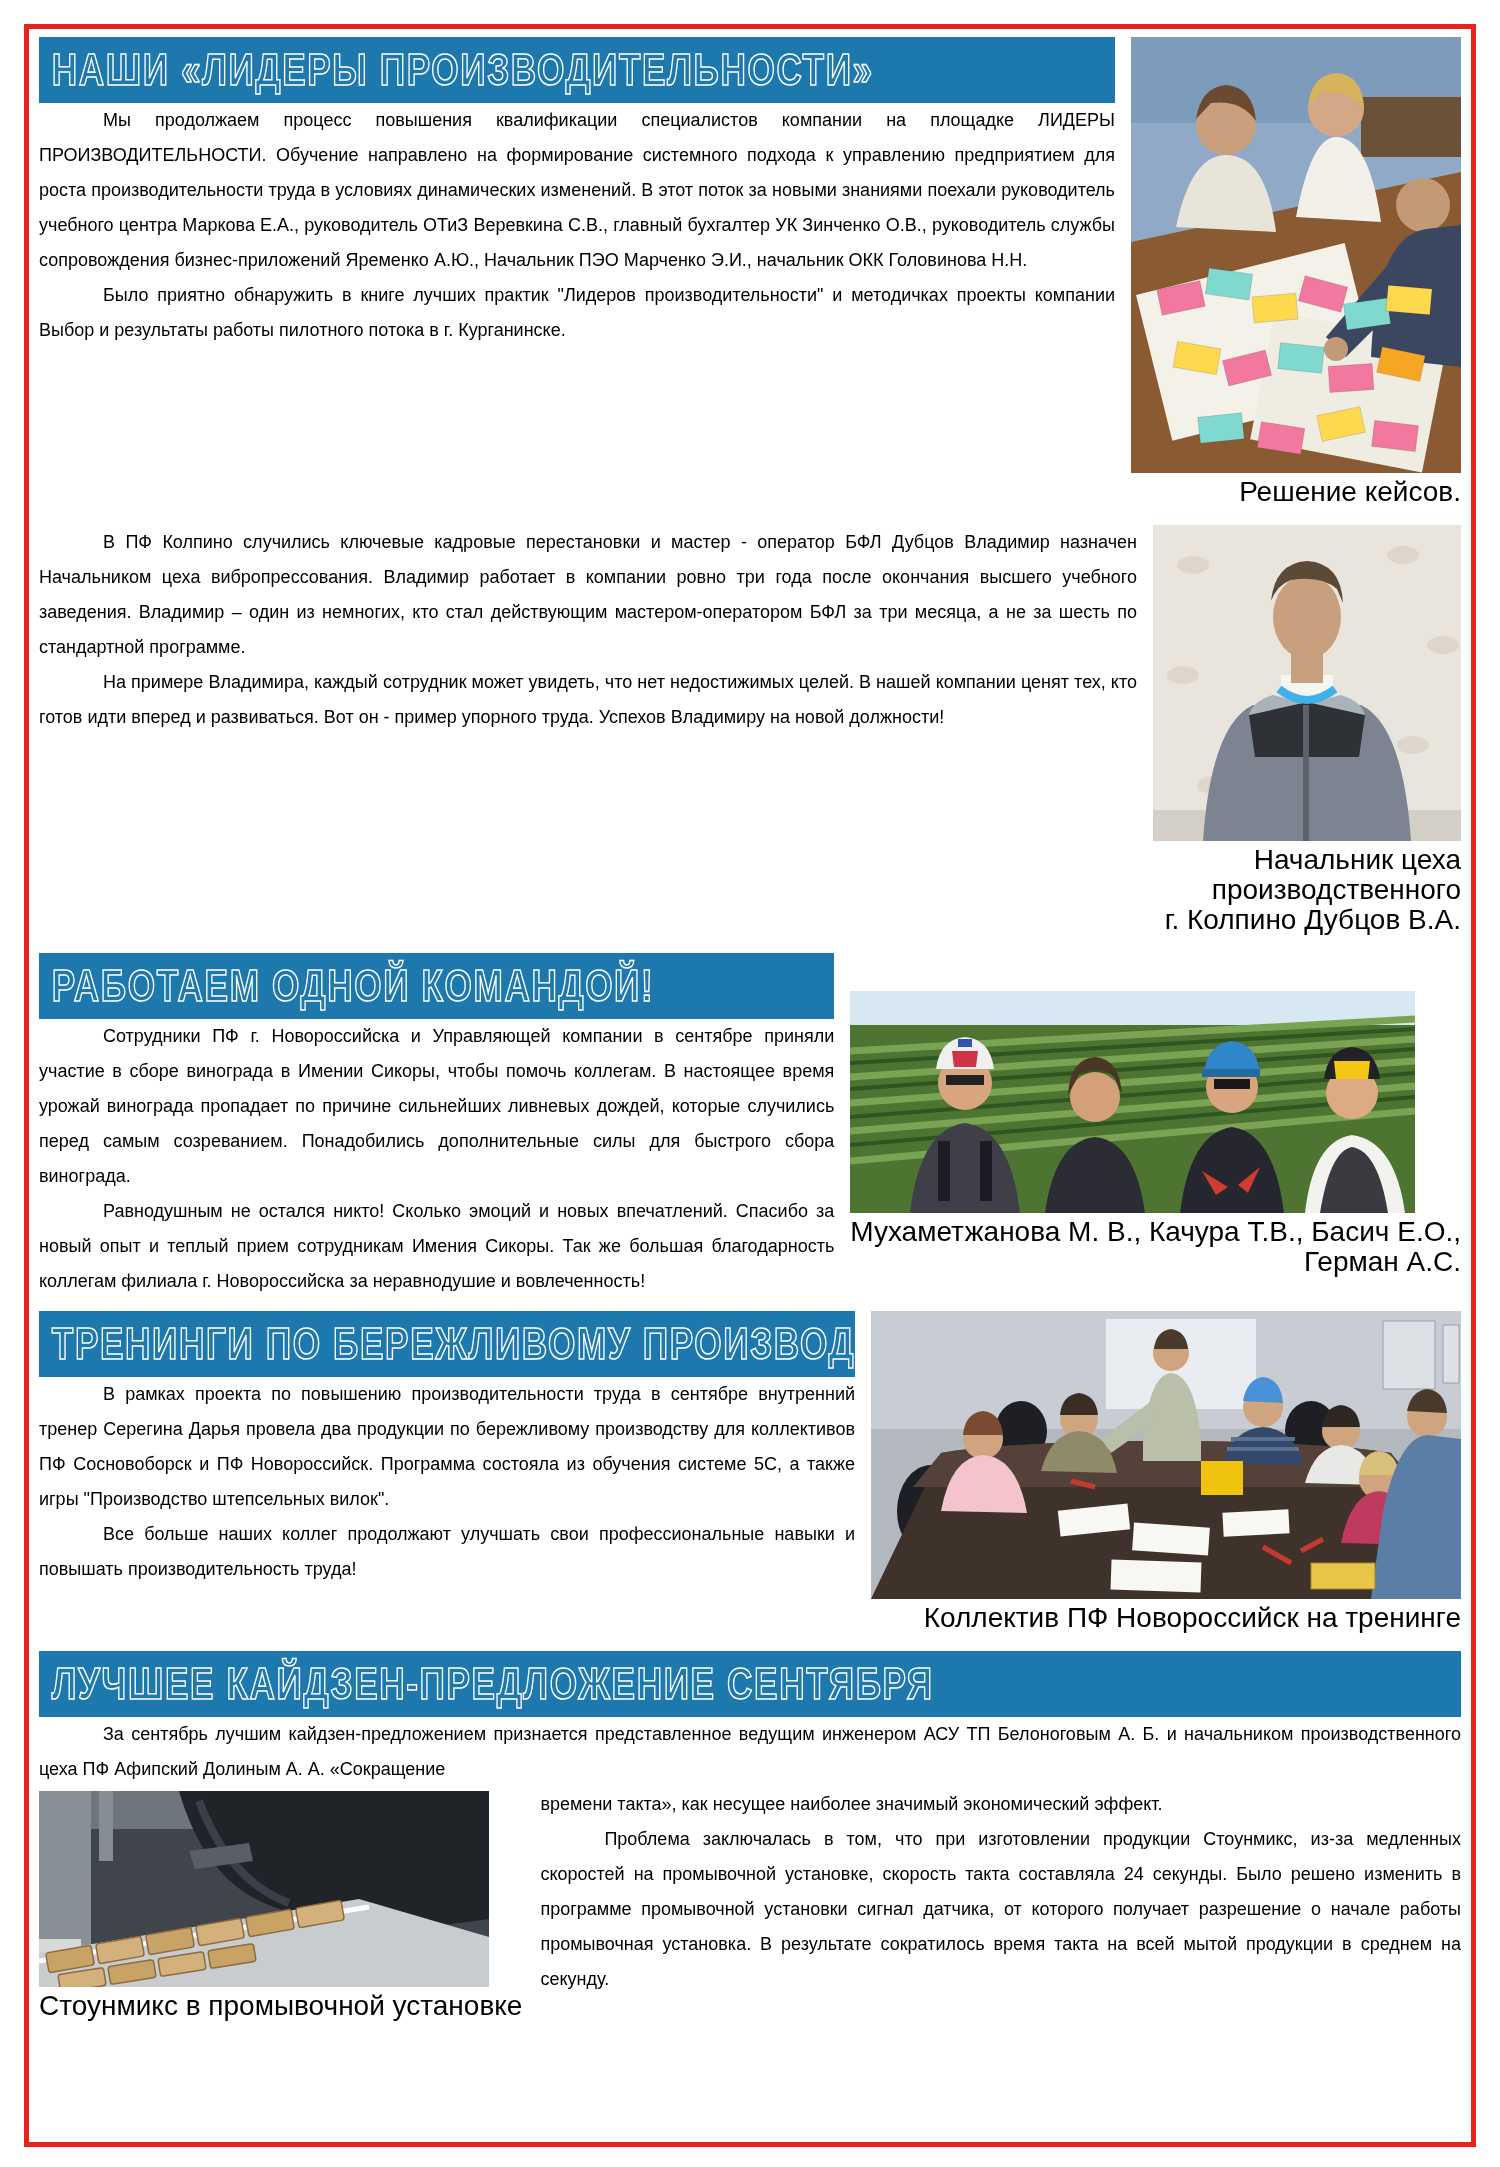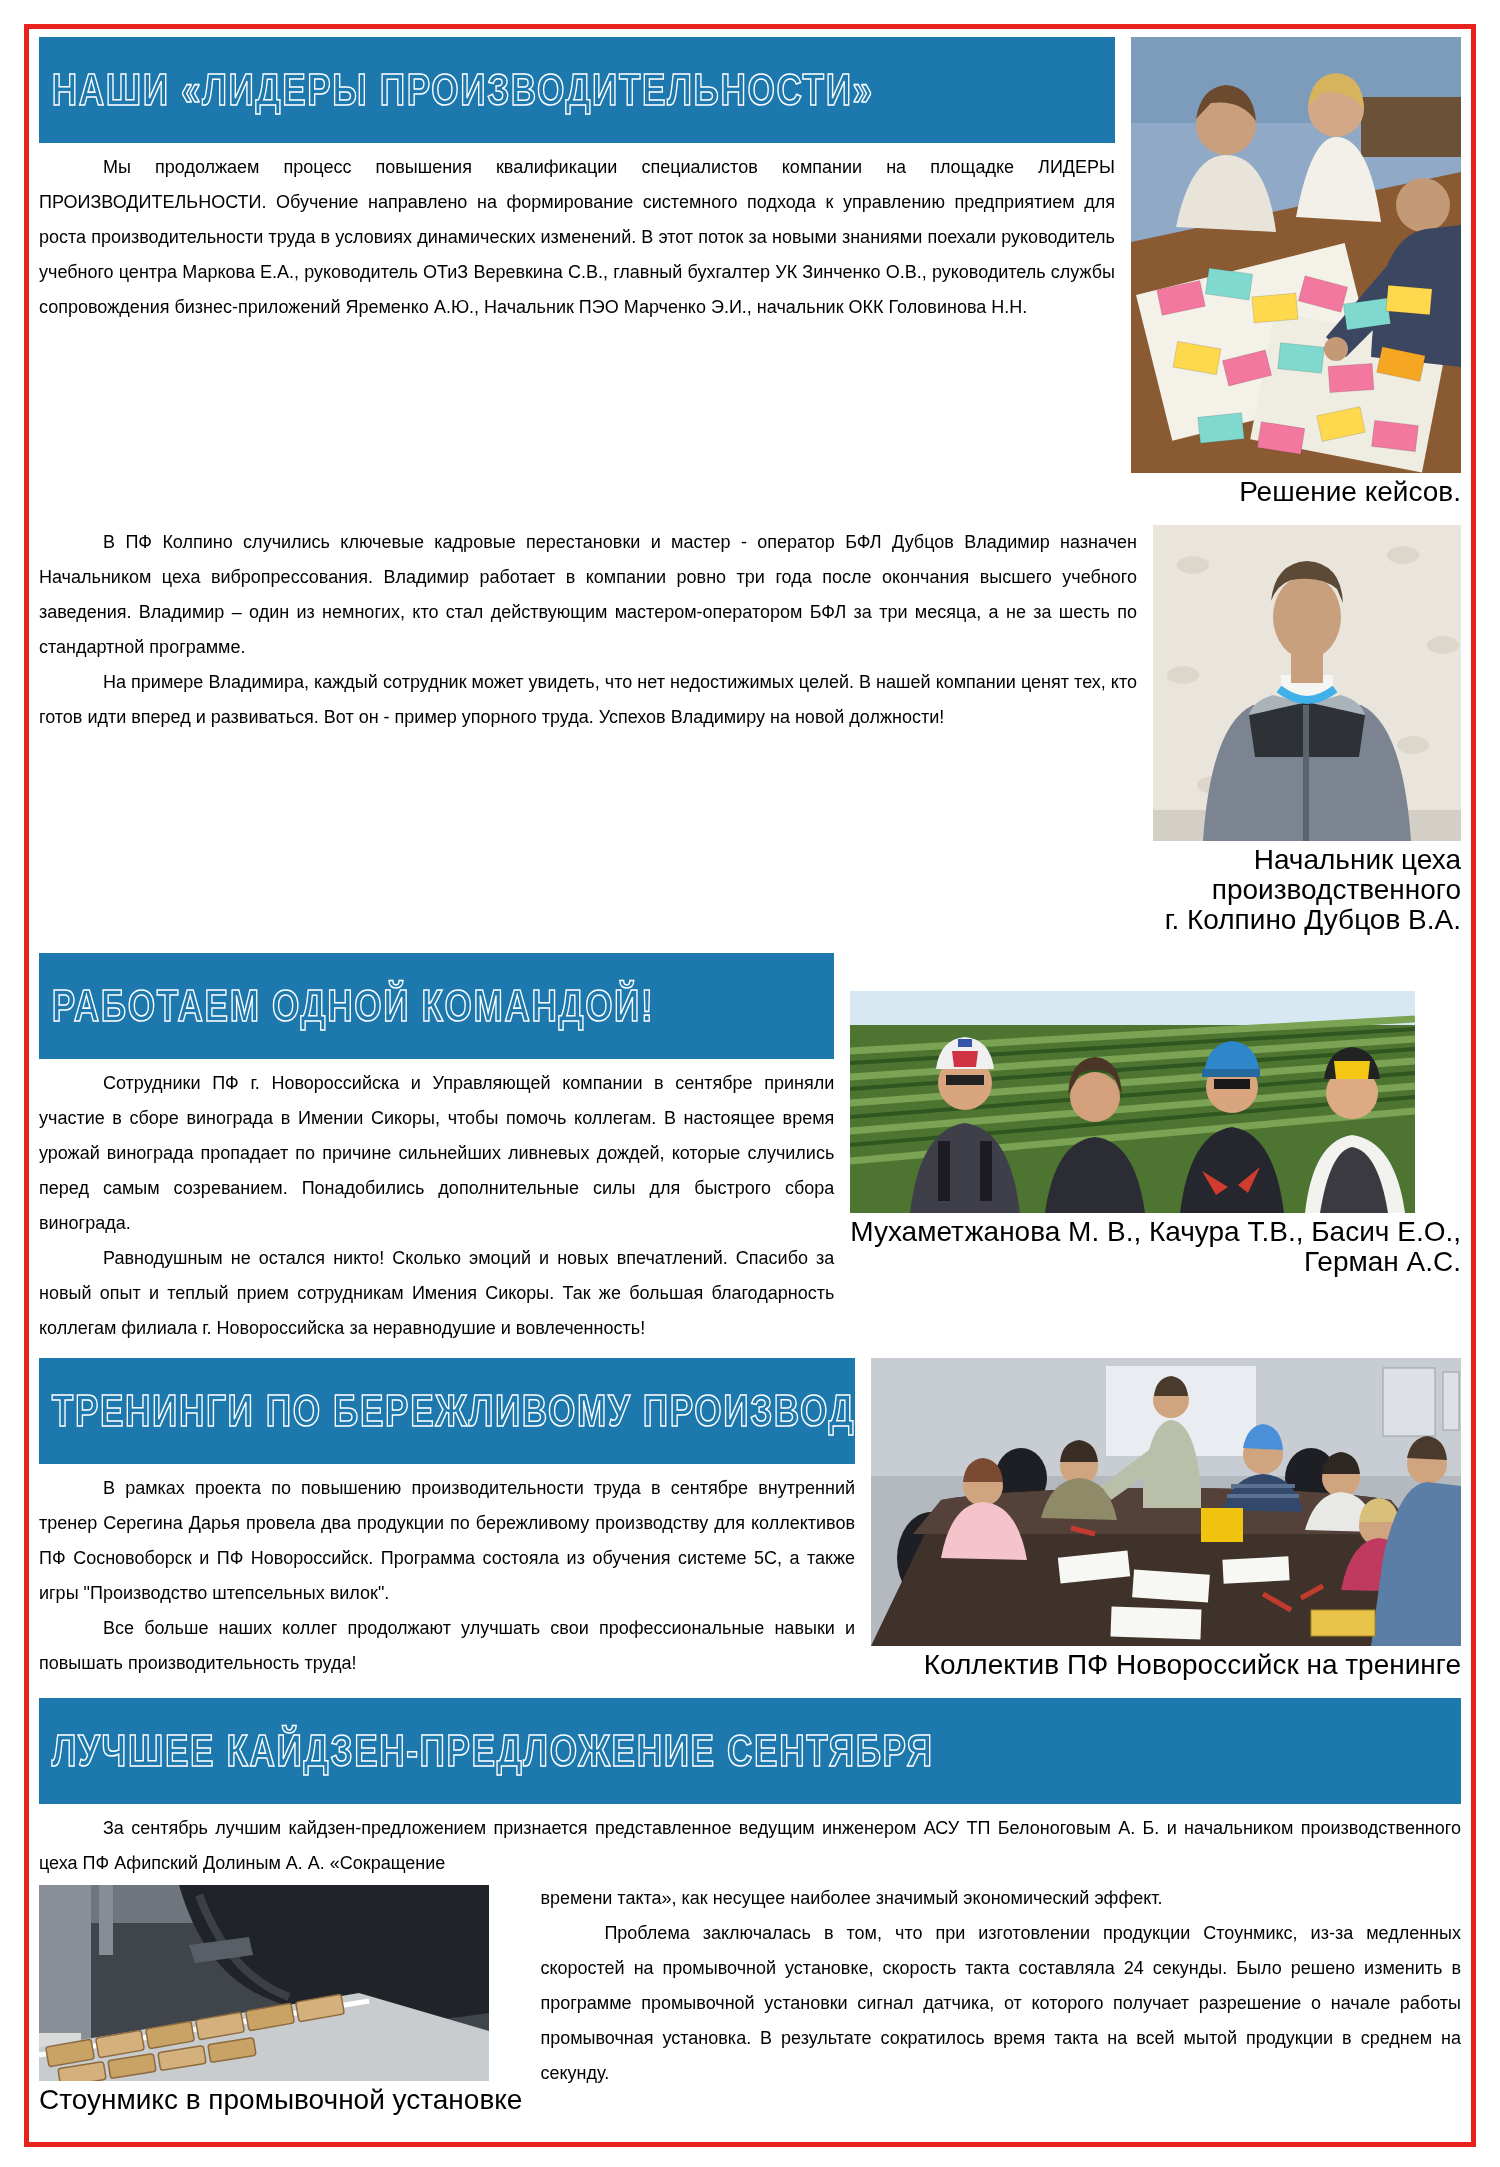--- a/index.html
+++ b/index.html
@@ -8,22 +8,22 @@
     position:relative; width:1500px; height:2167px; margin:0 auto;
     background:#ffffff; font-family:"Liberation Sans", sans-serif; color:#000;
   }
   .frame {
     position:absolute; left:24px; top:24px; right:24px; bottom:20px;
     border:5px solid #e8231d; padding:8px 10px 6px 10px; overflow:hidden;
     background:#ffffff;
   }
   .sec { overflow:hidden; margin-bottom:12px; }
   .banner {
-    background:#1d78ad; height:106px; display:flex; align-items:center;
-    overflow:hidden; margin-bottom:7px;
+    background:#1d78ad; height:66px; display:flex; align-items:center;
+    overflow:hidden; margin-bottom:0;
   }
   .banner h2 {
     font-size:44px; font-weight:bold; white-space:nowrap; letter-spacing:2px;
     color:transparent; -webkit-text-stroke:1.6px #ffffff;
     padding-left:16px; transform:scaleX(0.8); transform-origin:left center;
     font-family:"Liberation Sans", sans-serif;
   }
   p.body {
     font-size:18px; line-height:35px; text-align:justify; text-indent:64px;
   }
@@ -80,20 +80,21 @@
           </g>
         </svg>
         <figcaption>
           <div>Решение кейсов.</div>
         </figcaption>
       </figure>
       <div class="banner">
         <h2>НАШИ «ЛИДЕРЫ ПРОИЗВОДИТЕЛЬНОСТИ»</h2>
       </div>
       <p class="body">Мы продолжаем  процесс повышения квалификации специалистов компании на площадке  ЛИДЕРЫ ПРОИЗВОДИТЕЛЬНОСТИ. Обучение направлено на формирование системного подхода к управлению предприятием для роста производительности труда в условиях динамических изменений. В этот поток за новыми знаниями поехали руководитель учебного центра Маркова Е.А., руководитель ОТиЗ Веревкина С.В., главный бухгалтер УК Зинченко О.В., руководитель службы сопровождения бизнес-приложений Яременко А.Ю., Начальник ПЭО Марченко Э.И., начальник ОКК Головинова Н.Н.</p>
+      <p class="body">Было приятно обнаружить в книге лучших практик "Лидеров производительности"  и методичках проекты компании Выбор и результаты работы пилотного потока в г. Курганинске.</p>
     </section>
 
     <section class="sec">
       <figure class="fig fig-right">
         <svg class="ph" width="308" height="316" viewBox="0 0 308 316" preserveAspectRatio="none">
           <rect width="308" height="316" fill="#eae5dc"></rect>
           <g fill="#dcd6cb">
             <ellipse cx="40" cy="40" rx="16" ry="9"></ellipse>
               <ellipse cx="250" cy="30" rx="16" ry="9"></ellipse>
             <ellipse cx="290" cy="120" rx="16" ry="9"></ellipse>

